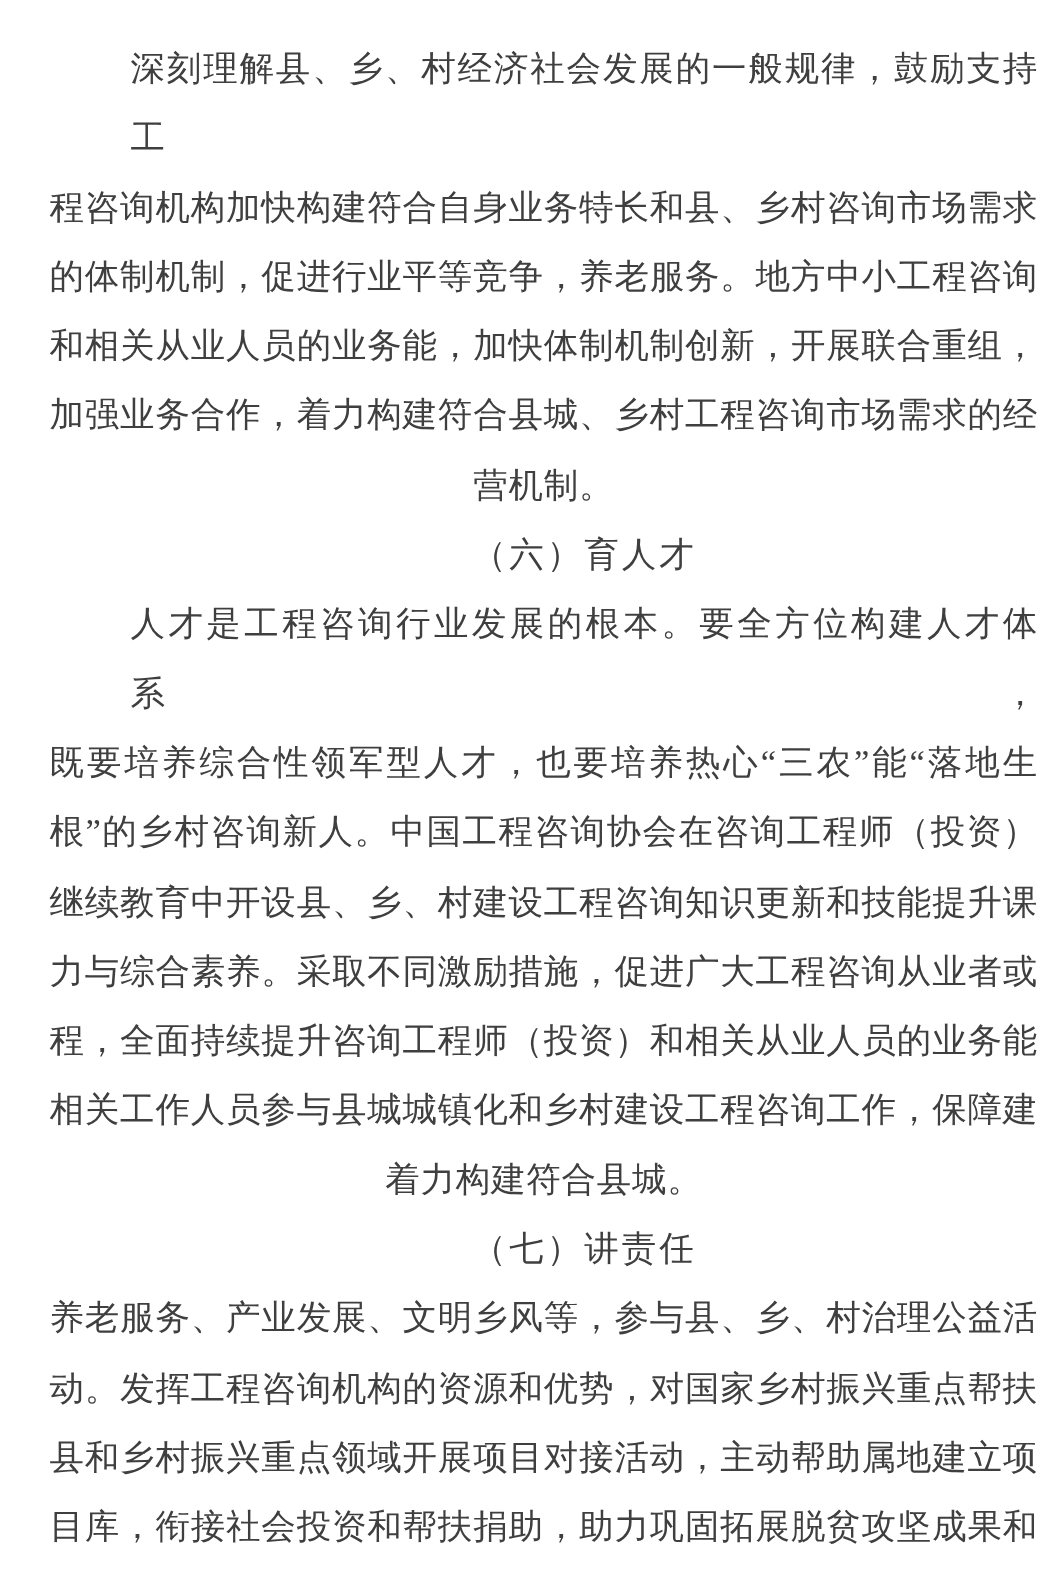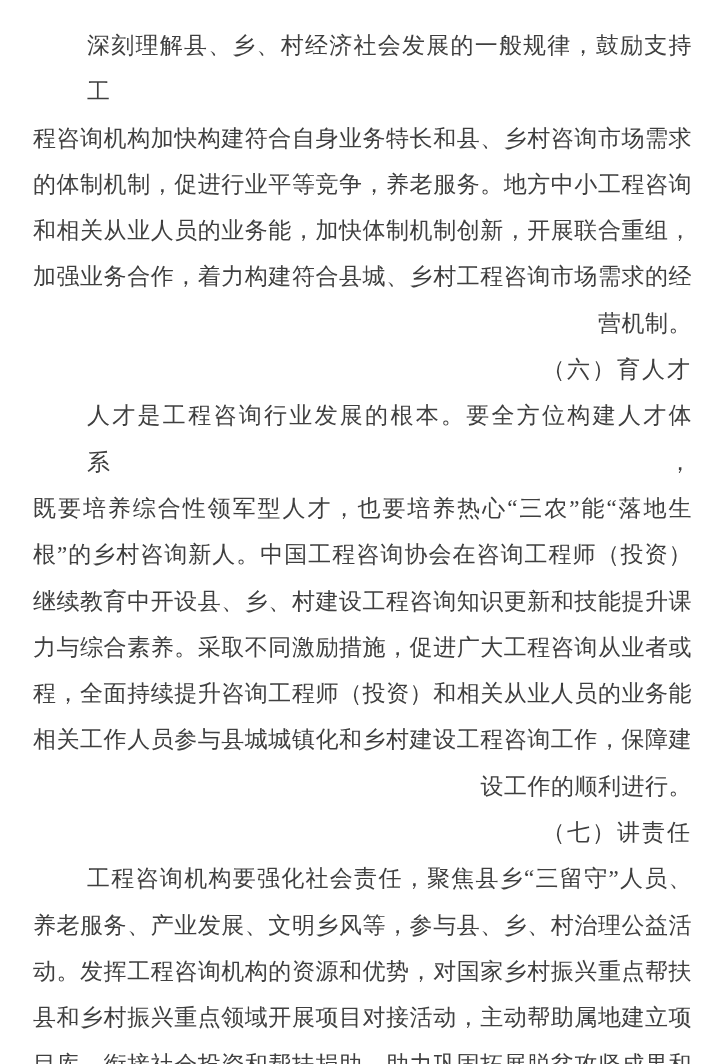--- a/index.html
+++ b/index.html
@@ -16,21 +16,21 @@
     padding: 23px 14px 0 33px;
     overflow: hidden;
     font-family: "Liberation Serif", "DejaVu Serif", serif;
   }
   .line {
     font-size: 23px;
     line-height: 46.3px;
     color: #3f3f3f;
     letter-spacing: 0.5px;
     white-space: normal;
-    text-align: right;
+    text-align: center;
   }
   .line.justify {
     text-align: justify;
     text-align-last: justify;
   }
   .line.indent {
     padding-left: 54px;
   }
   .line.heading {
     letter-spacing: 2px;
@@ -48,21 +48,20 @@
       <div class="line justify">加强业务合作，着力构建符合县城、乡村工程咨询市场需求的经</div>
       <div class="line">营机制。</div>
       <div class="line indent heading">（六）育人才</div>
       <div class="line indent justify">人才是工程咨询行业发展的根本。要全方位构建人才体系，</div>
       <div class="line justify">既要培养综合性领军型人才，也要培养热心“三农”能“落地生</div>
       <div class="line justify">根”的乡村咨询新人。中国工程咨询协会在咨询工程师（投资）</div>
       <div class="line justify">继续教育中开设县、乡、村建设工程咨询知识更新和技能提升课</div>
       <div class="line justify">力与综合素养。采取不同激励措施，促进广大工程咨询从业者或</div>
       <div class="line justify">程，全面持续提升咨询工程师（投资）和相关从业人员的业务能</div>
       <div class="line justify">相关工作人员参与县城城镇化和乡村建设工程咨询工作，保障建</div>
-      <div class="line">设工作的顺利进行。</div>
+      <div class="line">着力构建符合县城。</div>
       <div class="line indent heading">（七）讲责任</div>
-      <div class="line indent justify">工程咨询机构要强化社会责任，聚焦县乡“三留守”人员、</div>
       <div class="line justify">养老服务、产业发展、文明乡风等，参与县、乡、村治理公益活</div>
       <div class="line justify">动。发挥工程咨询机构的资源和优势，对国家乡村振兴重点帮扶</div>
       <div class="line justify">县和乡村振兴重点领域开展项目对接活动，主动帮助属地建立项</div>
       <div class="line justify">目库，衔接社会投资和帮扶捐助，助力巩固拓展脱贫攻坚成果和</div>
     </div>
 </div>
 
 </body></html>

